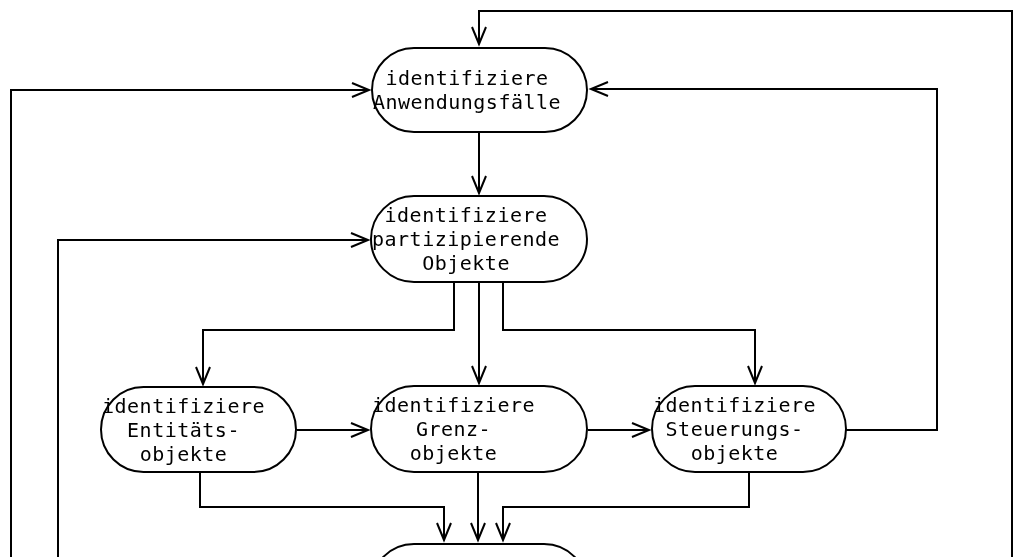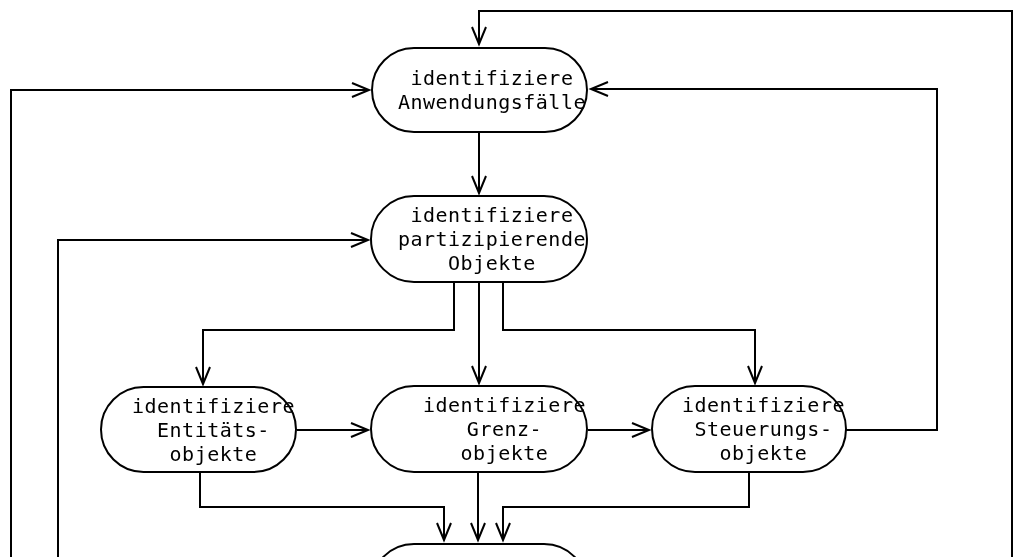--- a/index.html
+++ b/index.html
@@ -18,21 +18,21 @@
     width: 1024px; height: 557px;
   }
   .node {
     position: absolute;
     box-sizing: border-box;
     border: 2px solid #000000;
     border-radius: 45px;
     background: #ffffff;
     display: flex;
     align-items: center;
-    justify-content: flex-end;
+    justify-content: flex-start;
     text-align: center;
     font-size: 20px;
     line-height: 24px;
     color: #000000;
     white-space: pre-line;
     letter-spacing: 0.5px;
   }
   .edge { stroke: #000000; stroke-width: 2; fill: none; }
 
   #node-anwendungsfaelle { left: 371px; top: 47px;  width: 217px; height: 86px; }

